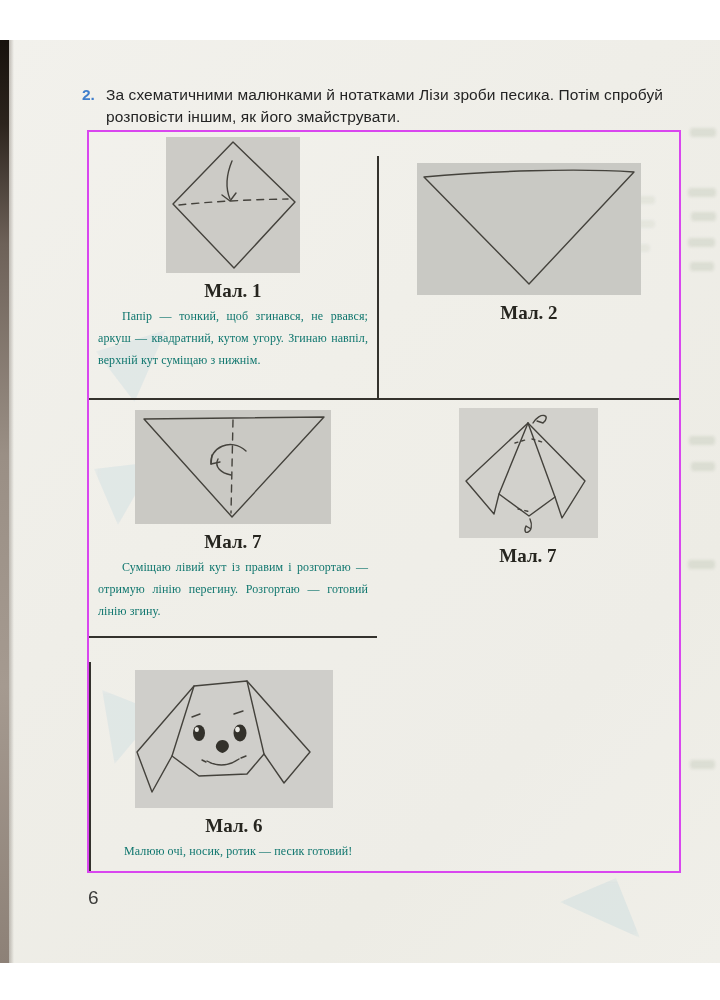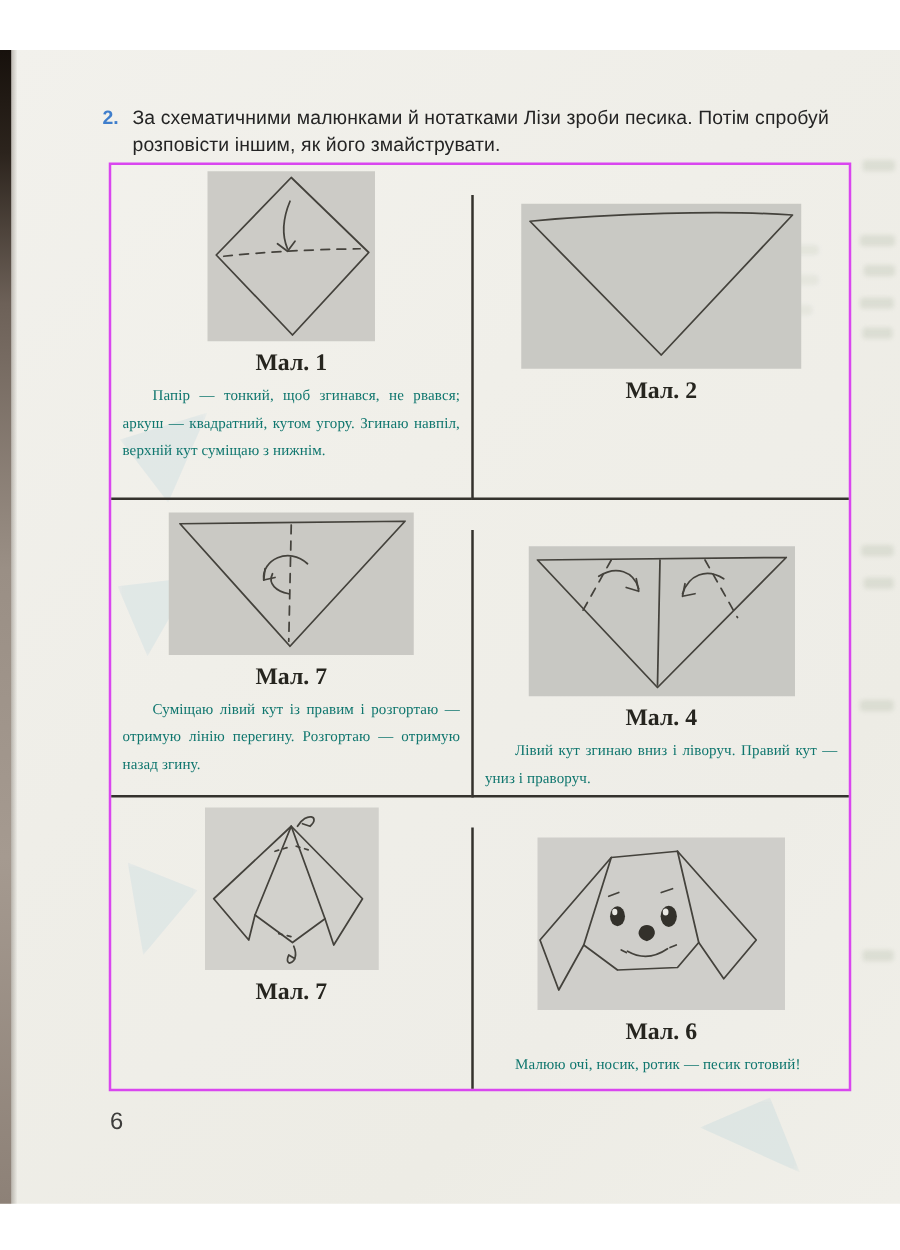--- a/index.html
+++ b/index.html
@@ -112,39 +112,23 @@
     <div class="photo ph3">
       <svg class="drawing" width="196" height="114" viewBox="0 0 196 114">
         <path d="M9,9 L189,7 L97,107 Z"></path>
         <path class="dash" d="M98,10 L96,103"></path>
         <path d="M76,54 C74,38 96,27 111,41"></path>
         <path d="M76,54 l1,-9 M76,54 l9,-2"></path>
         <path d="M96,65 C86,63 79,57 83,49"></path>
       </svg>
     </div>
     <div class="caption">Мал. 7</div>
-    <p class="desc">Суміщаю лівий кут із правим і розгортаю — отримую лінію перегину. Розгортаю — отримую назад згину.</p>
+    <p class="desc">Суміщаю лівий кут із правим і розгортаю — отримую лінію перегину. Розгортаю — готовий лінію згину.</p>
   </div>
 
-  <div class="cell r-mid c-right">
-    <div class="photo ph4">
-      <svg class="drawing" width="213" height="120" viewBox="0 0 213 120">
-        <path d="M7,11 L206,9 L103,113 Z"></path>
-        <path d="M105,11 L103,111"></path>
-        <path class="dash" d="M66,11 L43,52"></path>
-        <path class="dash" d="M141,11 L167,57"></path>
-        <path d="M56,24 C70,15 84,20 88,34"></path>
-        <path d="M88,36 l-2,-10 M88,36 l-10,-3"></path>
-        <path d="M156,26 C142,17 128,23 123,38"></path>
-        <path d="M123,40 l2,-10 M123,40 l10,-2"></path>
-      </svg>
-    </div>
-    <div class="caption">Мал. 4</div>
-    <p class="desc">Лівий кут згинаю вниз і ліворуч. Правий кут — униз і праворуч.</p>
-  </div>
 
   <div class="cell r-bot c-left">
     <div class="photo ph5">
       <svg class="drawing" width="139" height="130" viewBox="0 0 139 130">
         <path d="M69,15 L7,73 L35,106 L40,86"></path>
         <path d="M69,15 L40,86 L70,108 L96,89 Z"></path>
         <path d="M69,15 L126,73 L103,110 L96,89"></path>
         <path class="dot" d="M56,35 l10,-3 M73,31 l10,3"></path>
         <path class="dot" d="M59,101 l13,3"></path>
         <path d="M74,15 C81,3 93,7 84,15 l-6,-2"></path>

